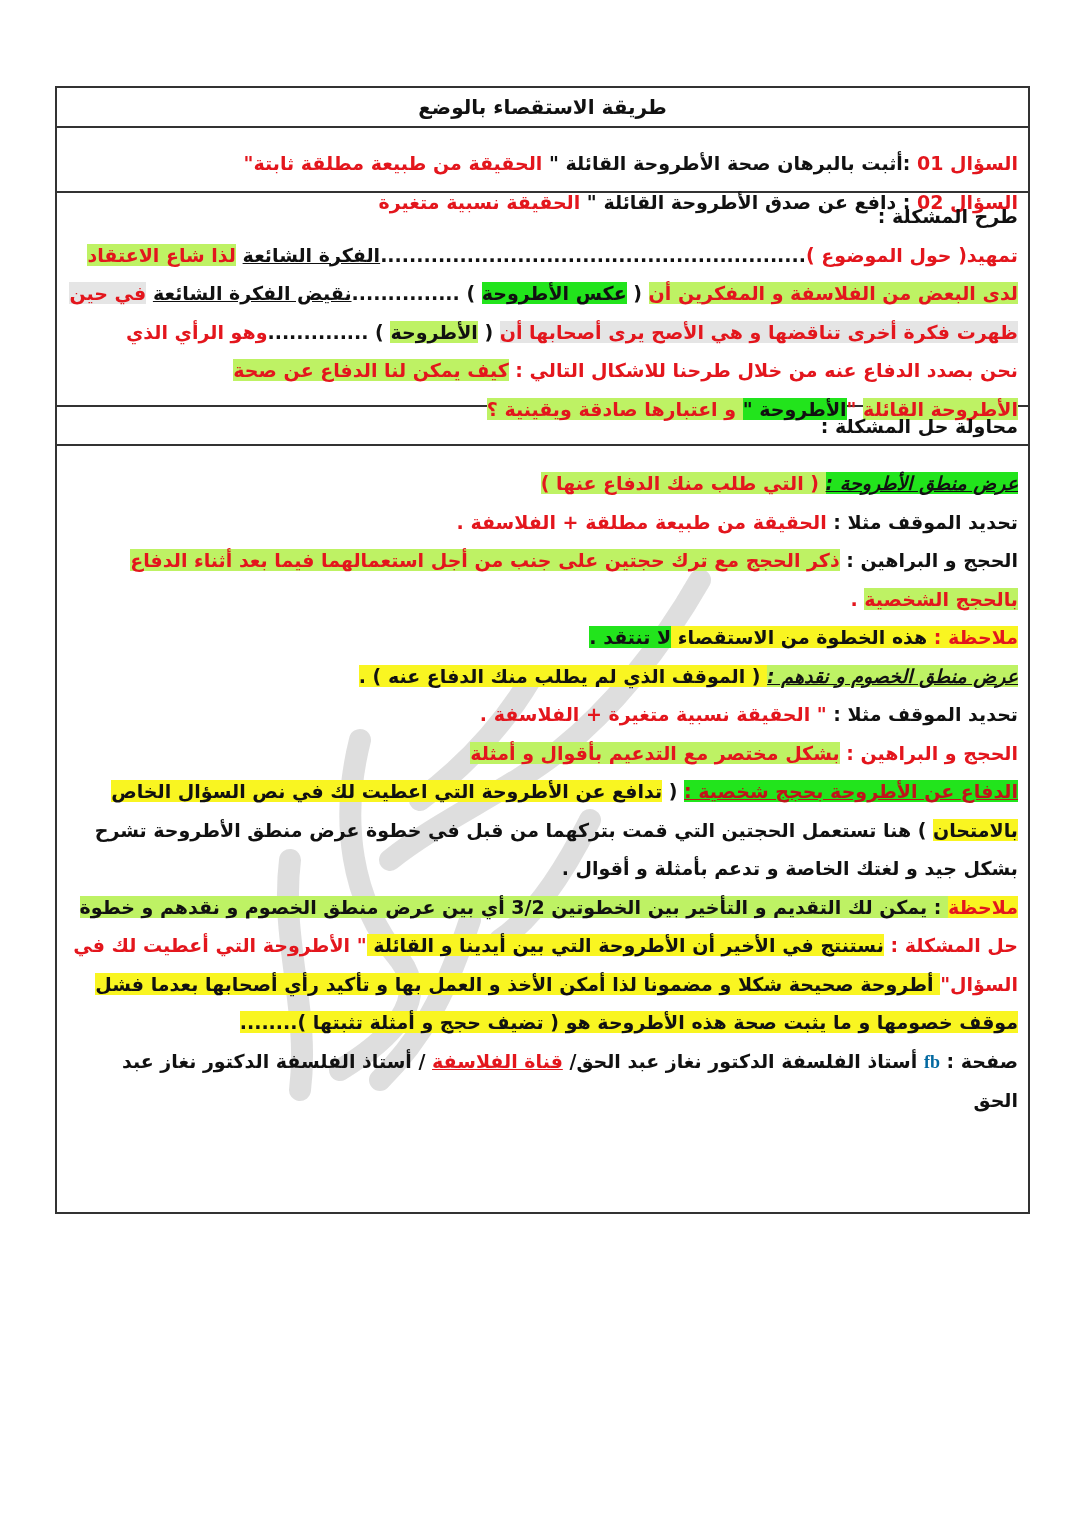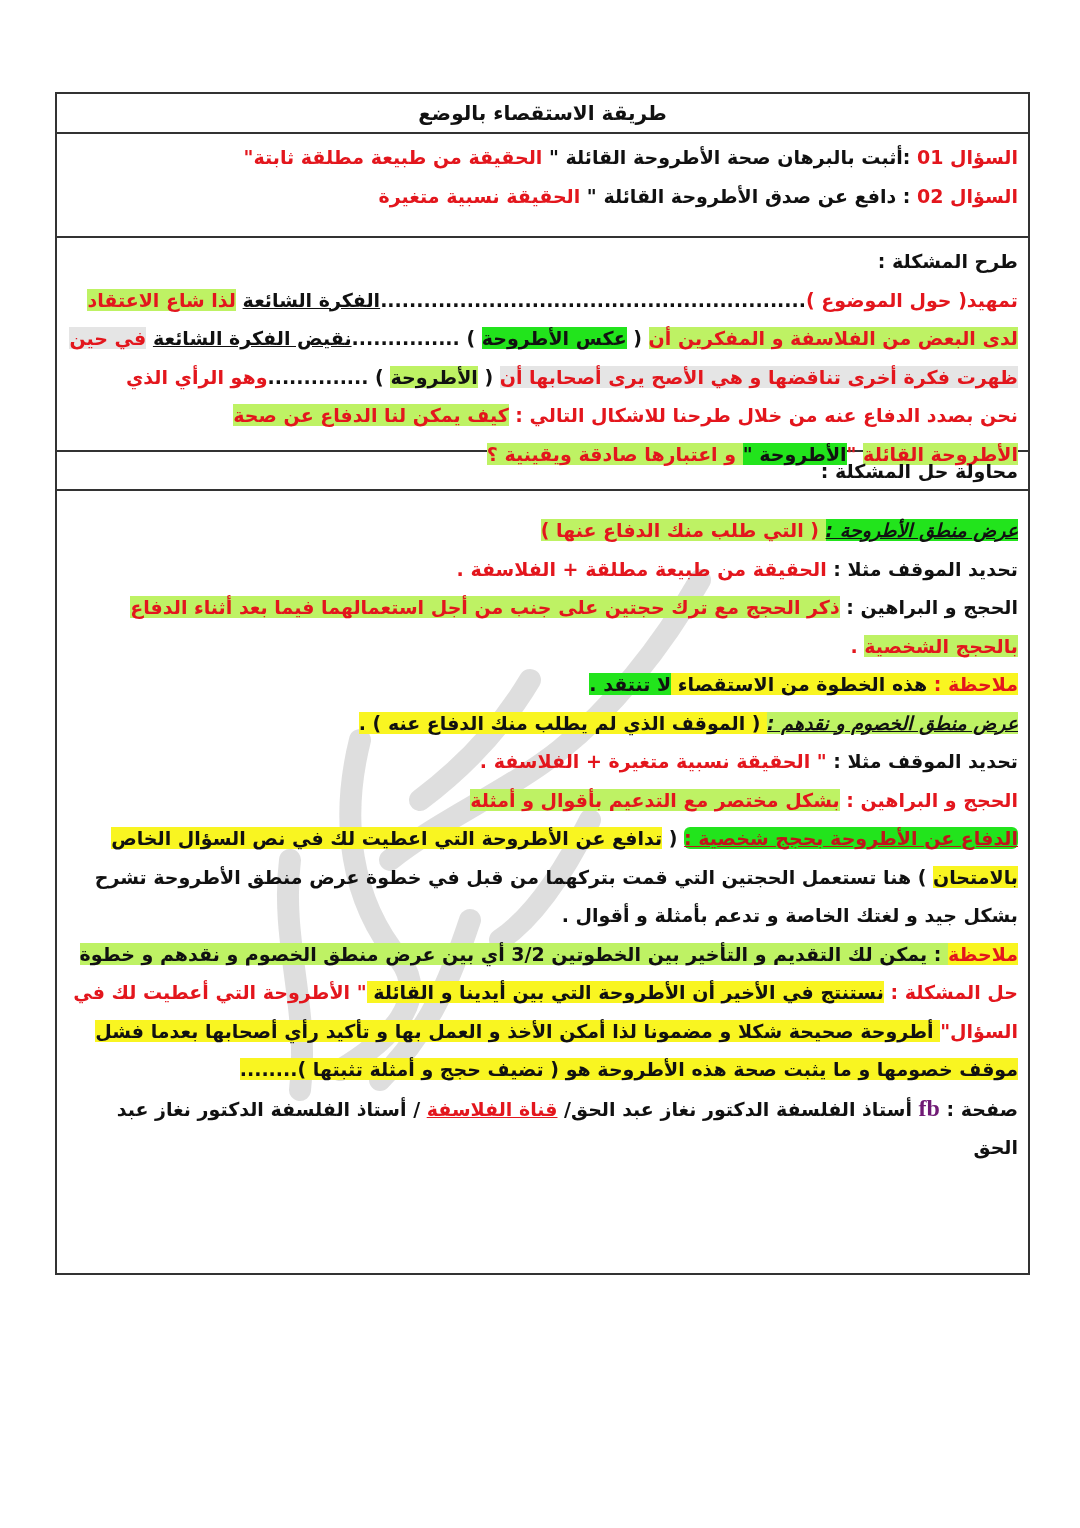--- a/index.html
+++ b/index.html
@@ -15,61 +15,61 @@
   }
   .watermark {
     position: absolute;
     left: 230px; top: 560px;
     width: 520px; height: 560px;
     pointer-events: none;
     z-index: 0;
   }
   .sheet {
     position: absolute;
-    left: 55px; top: 92px;
+    left: 55px; top: 86px;
     width: 975px;
     border: 2px solid #333;
     box-sizing: border-box;
     z-index: 1;
   }
   .row {
     border-bottom: 2px solid #333;
     direction: rtl;
     text-align: right;
     box-sizing: border-box;
     padding: 0 10px;
   }
   .row:last-child { border-bottom: none; }
   .title-row {
     height: 40px;
     text-align: center;
     font-weight: bold;
     font-size: 20px;
     line-height: 38px;
   }
-  .questions-row { height: 104px; padding-top: 4px; }
+  .questions-row { height: 65px; padding-top: 16px; }
   .problem-row { height: 214px; padding-top: 4px; }
   .attempt-row { height: 39px; }
-  .body-row { height: 766px; padding-top: 4px; margin-top: 16px; }
+  .body-row { height: 766px; padding-top: 18px; }
   .line {
     font-weight: bold;
     font-size: 19px;
     line-height: 38.5px;
     white-space: nowrap;
     overflow: hidden;
   }
   .red { color: #e3161d; }
   .hl-cyan { background: #bef264; }
   .hl-green { background: #22e41c; }
   .hl-yellow { background: #f9f521; }
   .hl-gray { background: #e5e5e5; }
   .ul { text-decoration: underline; }
   .it { font-style: italic; }
-  .fb { font-family: "Liberation Serif", serif; color: #701a75; font-size: 24px; }
-  .dark-red { color: #c0141a; border-radius: 6px; }
+  .fb { font-family: "Liberation Serif", serif; color: #0369a1; font-size: 18px; }
+  .dark-red { color: #c0141a; }
 </style>
 </head>
 <body>
 
 <svg class="watermark" viewBox="0 0 520 560">
   <g fill="none" stroke="#d4d4d4" stroke-width="22" stroke-linecap="round" opacity="0.75">
     <path d="M470 20 C 430 90, 380 150, 330 190 C 280 230, 210 260, 160 300"></path>
     <path d="M300 120 C 270 170, 230 210, 190 240"></path>
     <path d="M130 180 C 110 260, 120 340, 170 400 C 200 440, 160 480, 110 510"></path>
     <path d="M60 300 C 50 380, 80 450, 70 530"></path>

